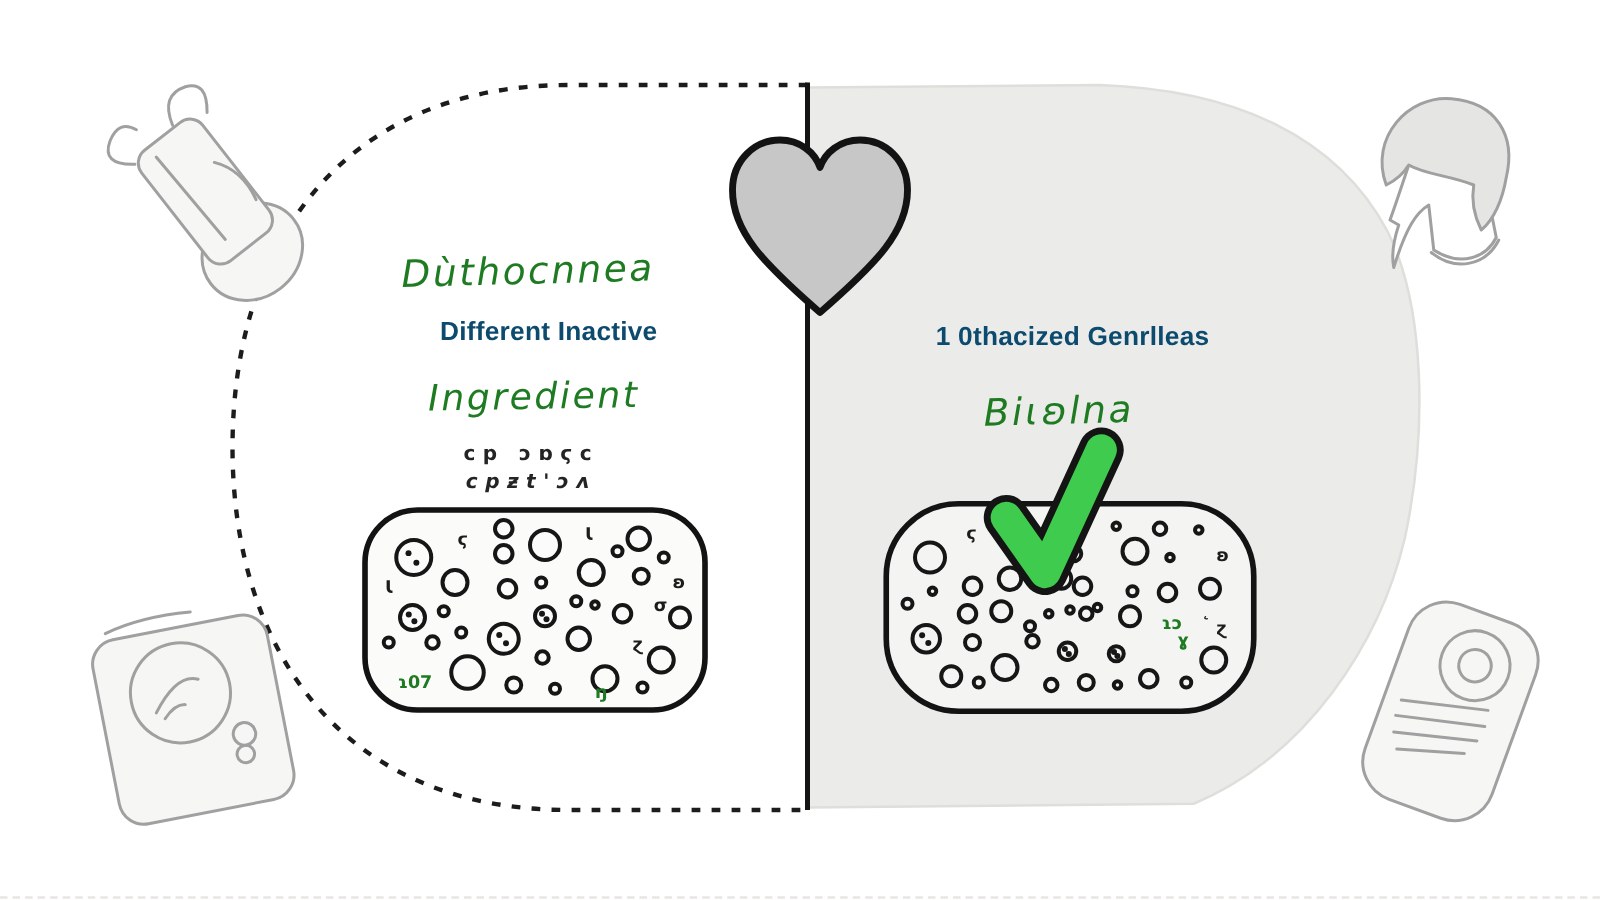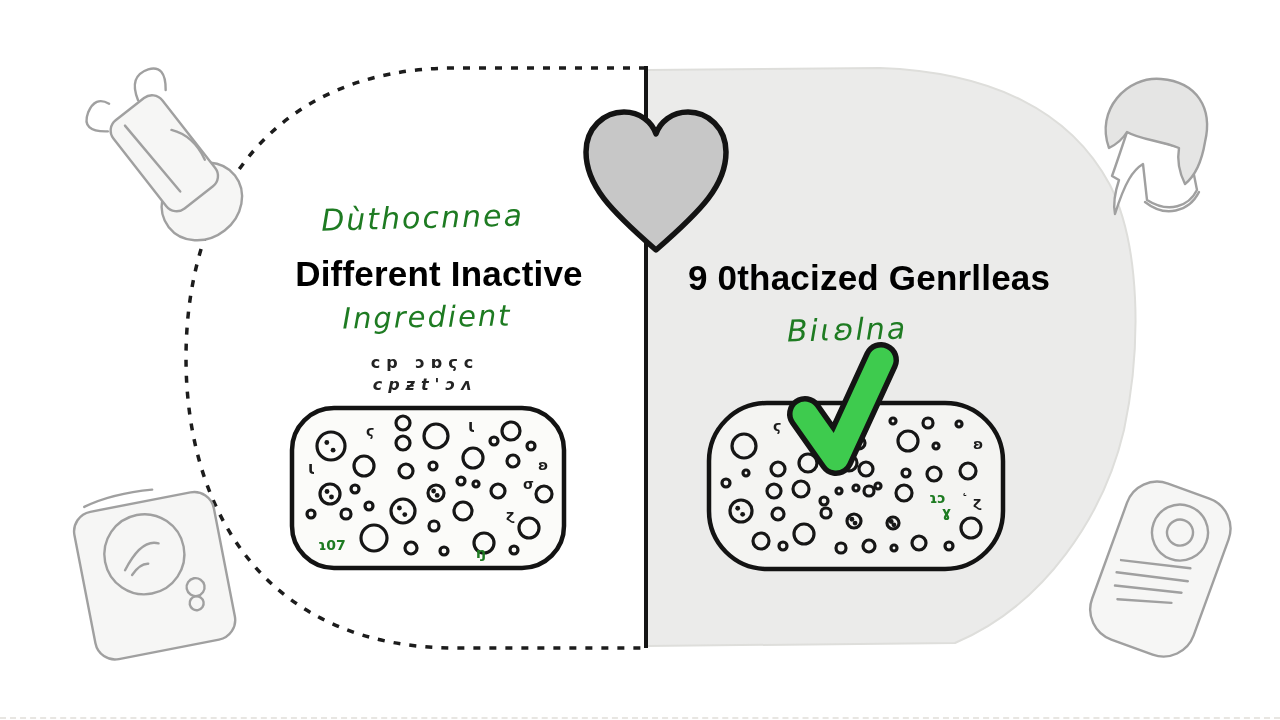--- a/index.html
+++ b/index.html
@@ -31,21 +31,21 @@
   .check-fill{fill:none;stroke:var(--check-green);stroke-width:25;stroke-linecap:round;stroke-linejoin:round;}
   .sketch{stroke:var(--sketch-gray);stroke-width:2.4;fill:#f6f6f5;stroke-linejoin:round;stroke-linecap:round;}
   .sketch .nofill{fill:none;}
   .sketch .hairfill{fill:#e5e5e4;}
   
   .txt{position:absolute;text-align:center;white-space:nowrap;}
   .hand{font-family:"DejaVu Sans",sans-serif;font-style:italic;color:var(--green-ink);letter-spacing:2px;}
   .hand-top{left:305px;top:200px;width:235px;font-size:30px;transform:rotate(-1.5deg);}
   .hand-mid{left:327px;top:300px;width:200px;font-size:29px;transform:rotate(-1deg);}
   .hand-right{left:757px;top:312px;width:180px;font-size:30px;transform:rotate(-1.5deg);}
-  .title{font-weight:700;color:#000000;font-size:35px;letter-spacing:.2px;}
+  .title{font-weight:700;color:#0c4a6e;font-size:21px;letter-spacing:.2px;}
   .title-left{left:289px;top:254px;width:300px;}
   .title-right{left:688px;top:258px;width:340px;}
   .scribble{font-family:"DejaVu Sans",sans-serif;font-weight:700;color:#242424;font-size:16px;letter-spacing:6px;}
   .scribble-1{left:330px;top:353px;width:190px;}
   .scribble-2{left:330px;top:375px;width:190px;font-style:italic;}
   .bottom-line{position:absolute;left:0;bottom:1px;width:1280px;border-top:2px dashed #e8e6e2;}
 </style>
 </head>
 <body>
 
@@ -211,17 +211,17 @@
       <path class="check-fill" d="M805,414 L836,458 L881,360"></path>
     </g>
   </svg>
 
   <div class="txt hand hand-top">Dùthocnnea</div>
   <div class="txt title title-left">Different Inactive</div>
   <div class="txt hand hand-mid">Ingredient</div>
   <div class="txt scribble scribble-1">ϲp ɔɒϛϲ</div>
   <div class="txt scribble scribble-2">ϲpƶt'ɔʌ</div>
 
-  <div class="txt title title-right">9 0thacized Genrlleas</div>
+  <div class="txt title title-right">1 0thacized Genrlleas</div>
   <div class="txt hand hand-right">Biɩʚlna</div>
 
   <div class="bottom-line"></div>
 </div>
 
 </body></html>

